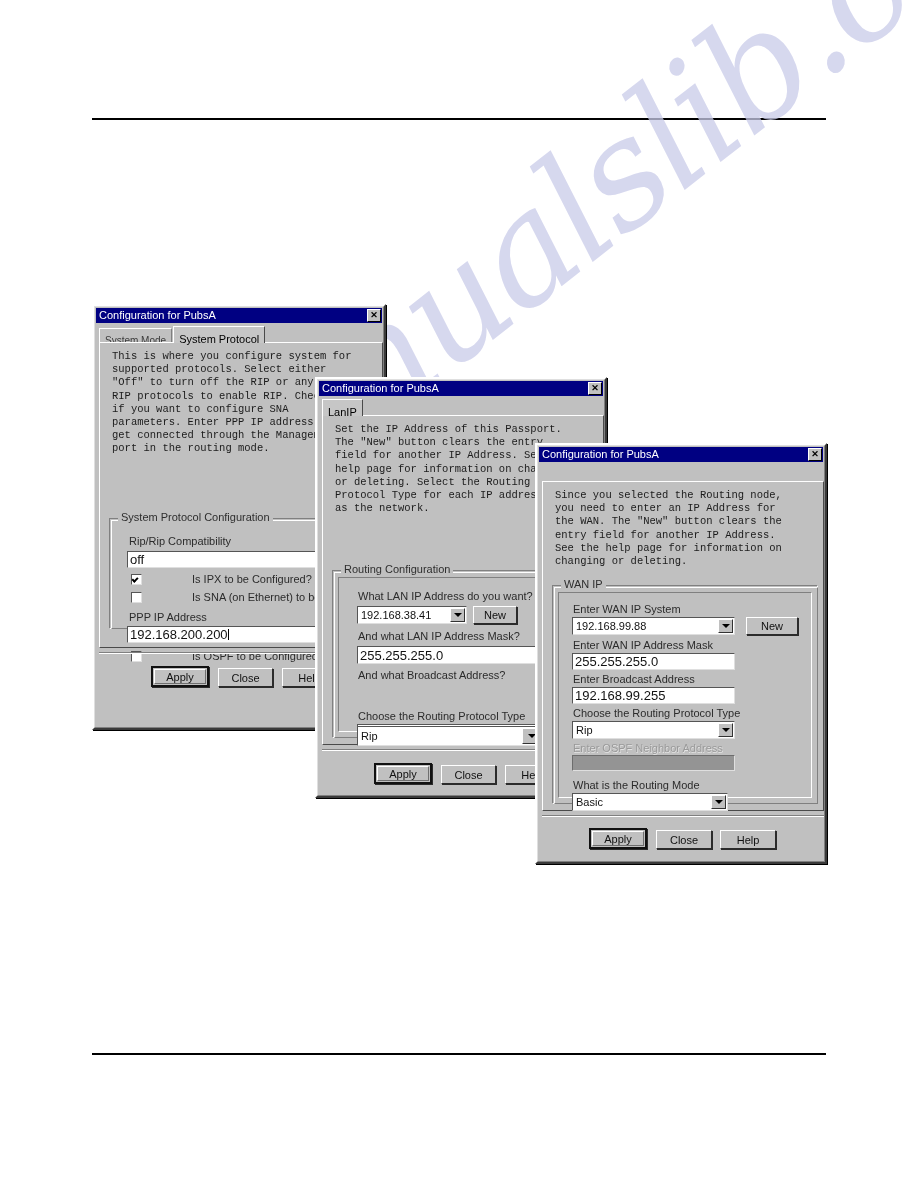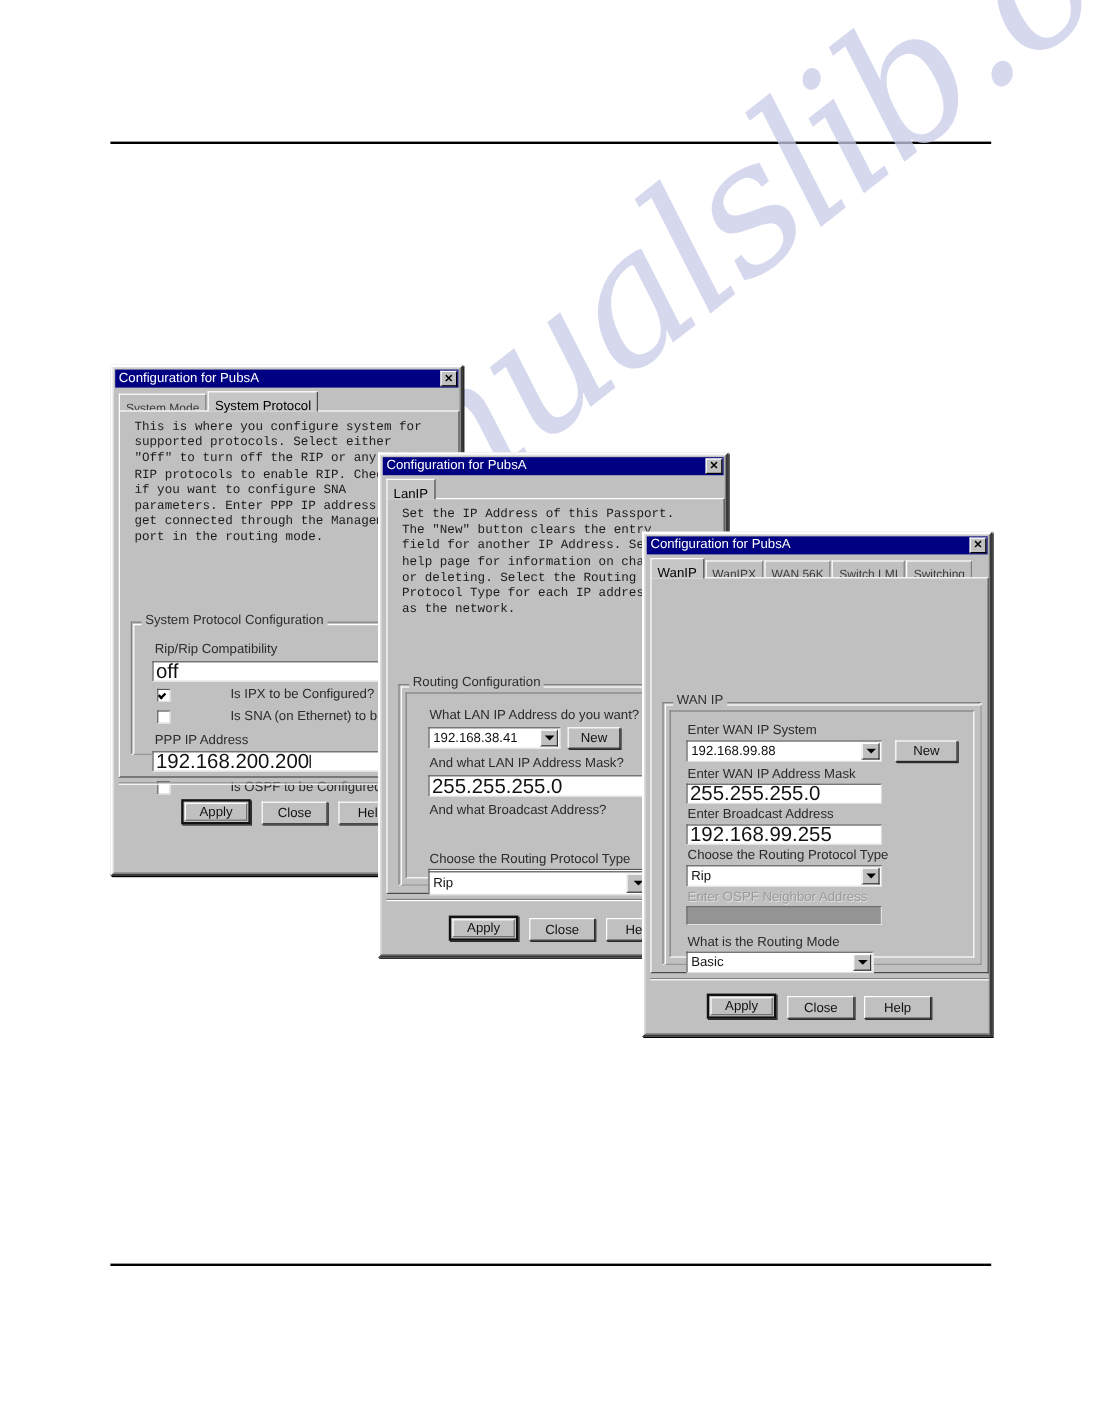--- a/index.html
+++ b/index.html
@@ -129,21 +129,21 @@
     position:absolute;font-size:11px;color:#2b2b2b;line-height:13px;
     white-space:nowrap;
   }
   .flabel.disabled{color:#9a9a9a;text-shadow:0.5px 0.5px 0 #e4e4e4;}
 
   
   .tinput{
     position:absolute;box-sizing:border-box;background:#ffffff;
     border-top:1px solid #555;border-left:1px solid #555;
     border-right:1px solid #dfdfdf;border-bottom:1px solid #dfdfdf;
-    font-size:17px;color:#111;line-height:1;
+    font-size:13px;color:#111;line-height:1;
     display:flex;align-items:center;padding-left:2px;
     overflow:hidden;white-space:nowrap;
   }
   .tinput.caret::after{content:"";display:inline-block;width:1px;height:11px;background:#000;margin-left:0px;}
   .tinput.disabled{background:#949494;border-top:1px solid #6d6d6d;border-left:1px solid #6d6d6d;}
 
   
   .combo{
     position:absolute;box-sizing:border-box;background:#ffffff;
     border-top:1px solid #555;border-left:1px solid #555;
@@ -336,29 +336,28 @@
   </div>
 
   <div class="dlg" style="left:535px;top:443px;width:292px;height:421px;">
     <div class="dlg-inner"></div>
 
     <div class="titlebar">
       <span class="title-text">Configuration for PubsA</span>
       <div class="close-btn">✕</div>
     </div>
 
-    <div class="tabrow" style="left:5px;top:20px;">
-      <div class="tab active">WanIP</div>
-      <div class="tab">WanIPX</div>
-      <div class="tab">WAN 56K</div>
-      <div class="tab">Switch LMI</div>
-      <div class="tab">Switching</div>
-    </div>
 
     <div class="panel" style="left:5px;top:36px;width:282px;height:330px;">
+      <div class="helptext" style="left:12px;top:7px;">Since you selected the Routing node,
+you need to enter an IP Address for
+the WAN. The "New" button clears the
+entry field for another IP Address.
+See the help page for information on
+changing or deleting.</div>
 
       <div class="group" style="left:9px;top:96px;width:266px;height:226px;">
         <div class="gborder"></div>
         <div class="glabel">WAN IP</div>
 
         <div class="inset" style="left:6px;top:14px;width:254px;height:206px;"></div>
 
         <div class="flabel" style="left:21px;top:25px;">Enter WAN IP System</div>
         <div class="combo" style="left:20px;top:39px;width:163px;height:18px;">
           <span class="cval">192.168.99.88</span>

